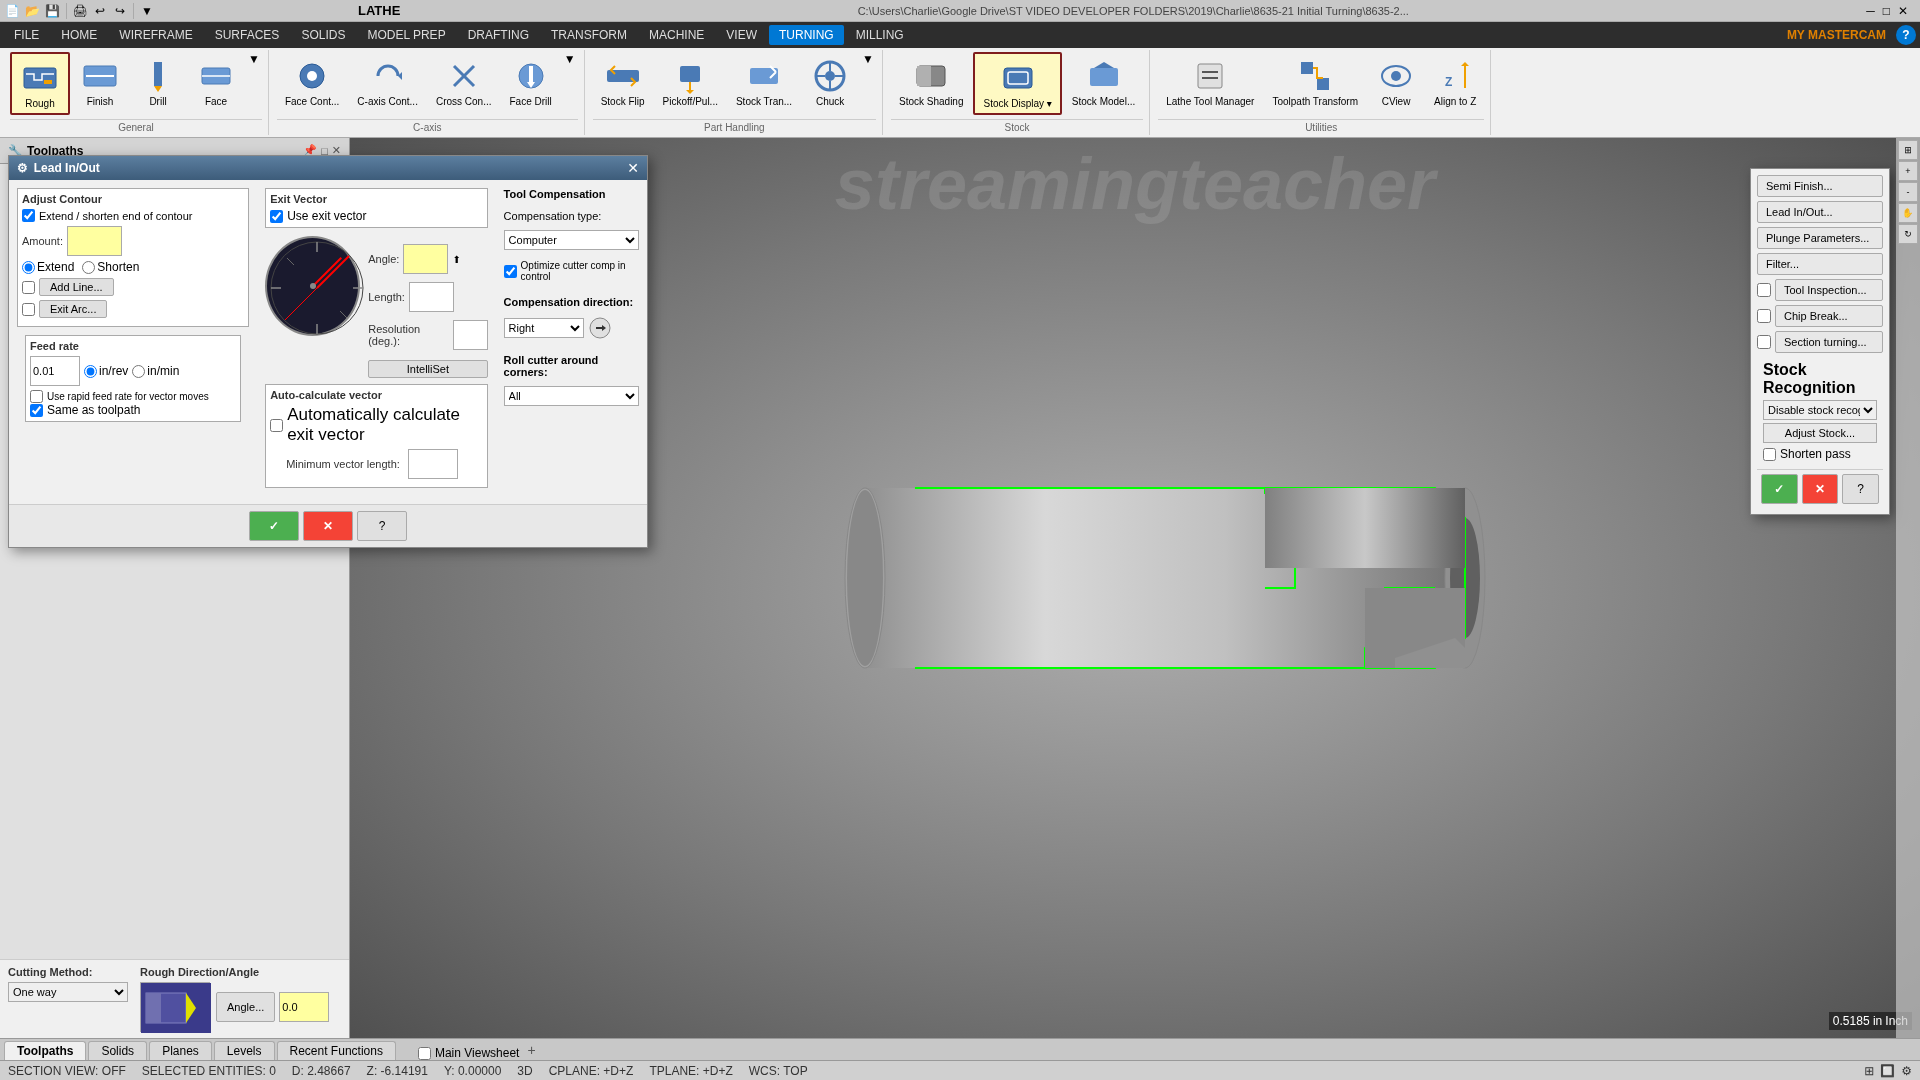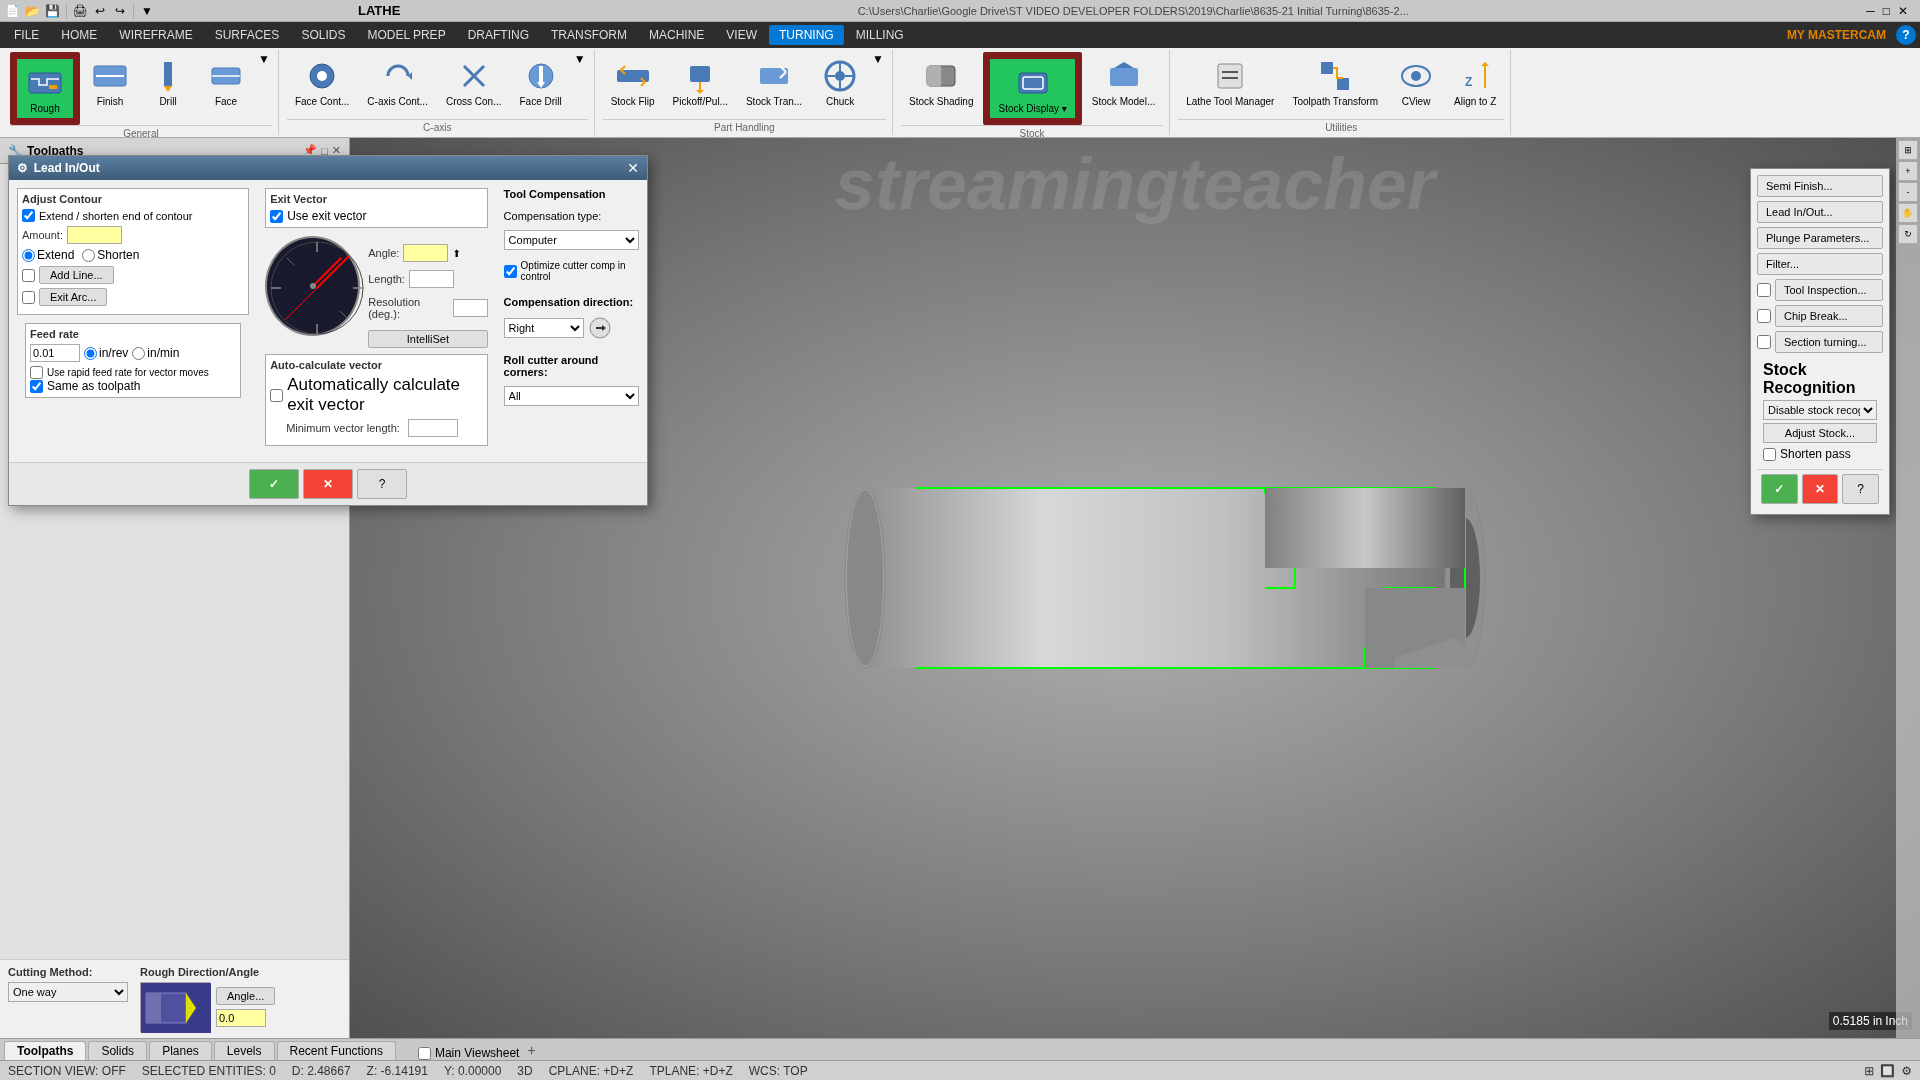--- a/index.html
+++ b/index.html
@@ -76,21 +76,21 @@
       display: flex;
       flex-direction: column;
       align-items: center;
       padding: 4px 8px;
       cursor: pointer;
       border-radius: 2px;
       background: transparent;
       border: none;
       min-width: 48px;
     }
-    .ribbon-btn-large.active { background: #22c55e; border: 7px solid #7f1d1d; }
+    .ribbon-btn-large.active { background: #fef9c3; border: 2px solid #7f1d1d; }
     .ribbon-btn-large .icon { font-size: 28px; width: 40px; height: 40px; display: flex; align-items: center; justify-content: center; }
     .ribbon-btn-large .label { font-size: 10px; text-align: center; }
 
     
     .main-area {
       display: flex;
       height: calc(1080px - 22px - 26px - 90px - 22px - 20px);
       overflow: hidden;
     }
 
@@ -258,21 +258,21 @@
     }
     .dlg-row {
       display: flex;
       align-items: center;
       gap: 4px;
       margin-bottom: 4px;
     }
     .dlg-label { font-size: 11px; color: #333; }
     .dlg-input {
       width: 60px;
-      height: 18px;
+      height: 30px;
       border: 1px solid #aaa;
       padding: 0 2px;
       font-size: 11px;
       background: #ffffa0;
     }
     .dlg-input.normal { background: white; }
     .dlg-btn {
       padding: 2px 10px;
       background: #e0e0e0;
       border: 1px solid #aaa;
@@ -404,21 +404,20 @@
     }
     .rough-diagram {
       width: 70px;
       height: 50px;
       background: #3a3a8a;
       position: relative;
       border: 1px solid #aaa;
     }
     .angle-group {
       display: flex;
-      flex-direction: column;
       gap: 4px;
     }
 
     
     .stock-section {
       padding: 4px 6px;
     }
     .stock-label { font-size: 16px; font-weight: bold; margin-bottom: 3px; }
     .stock-select {
       width: 100%;

